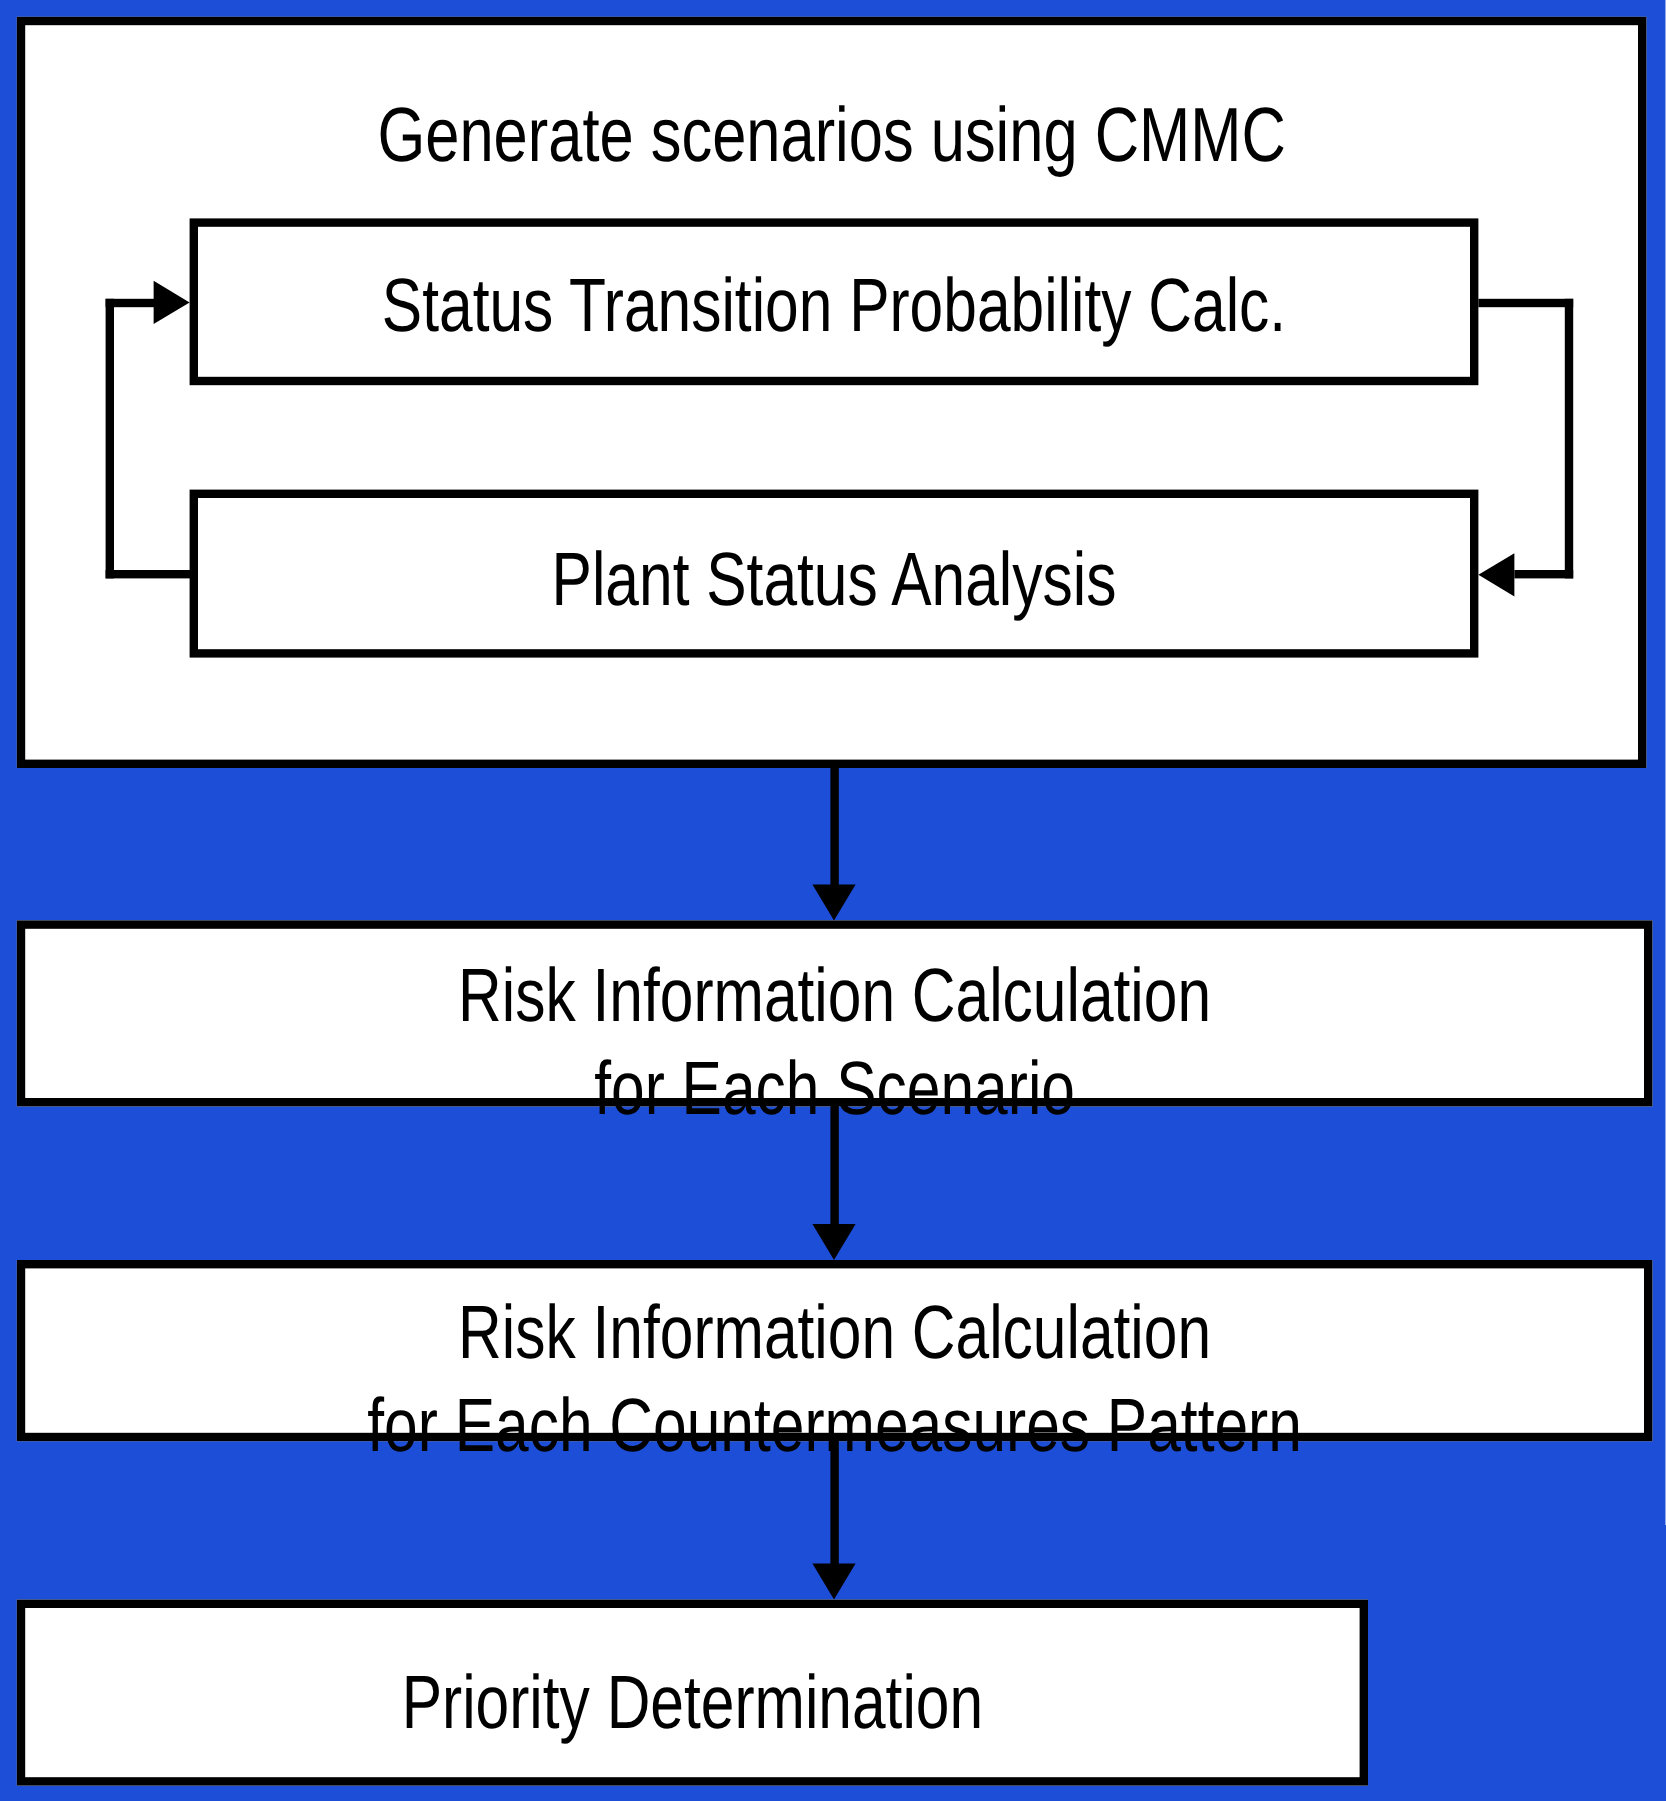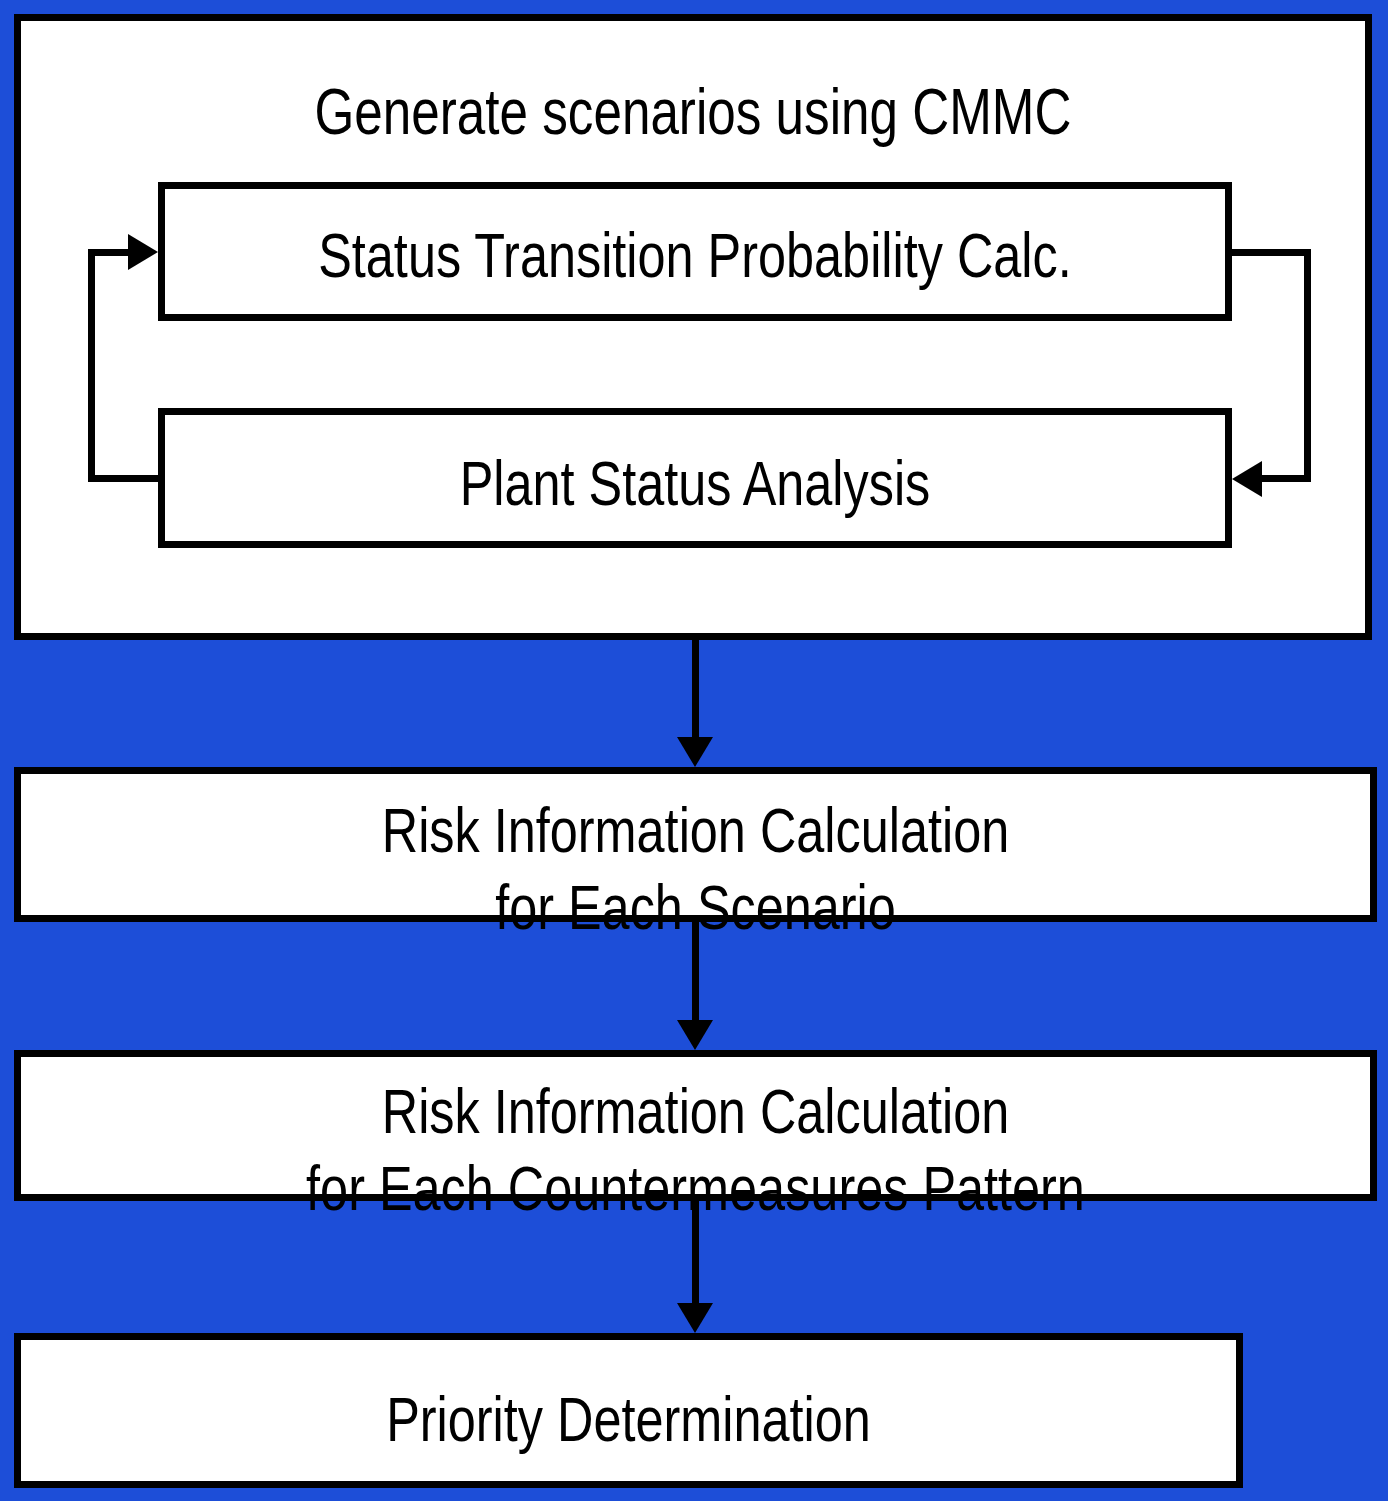--- a/index.html
+++ b/index.html
@@ -141,21 +141,21 @@
     width: 1363px;
     height: 151px;
   }
   #risk-pattern-label {
     top: 16px;
     font-size: 63px;
   }
   #priority-box {
     left: 14px;
     top: 1333px;
-    width: 1229px;
+    width: 1126px;
     height: 155px;
   }
   #priority-label {
     top: 41px;
     font-size: 63px;
   }
 </style>
 </head>
 <body>
 

